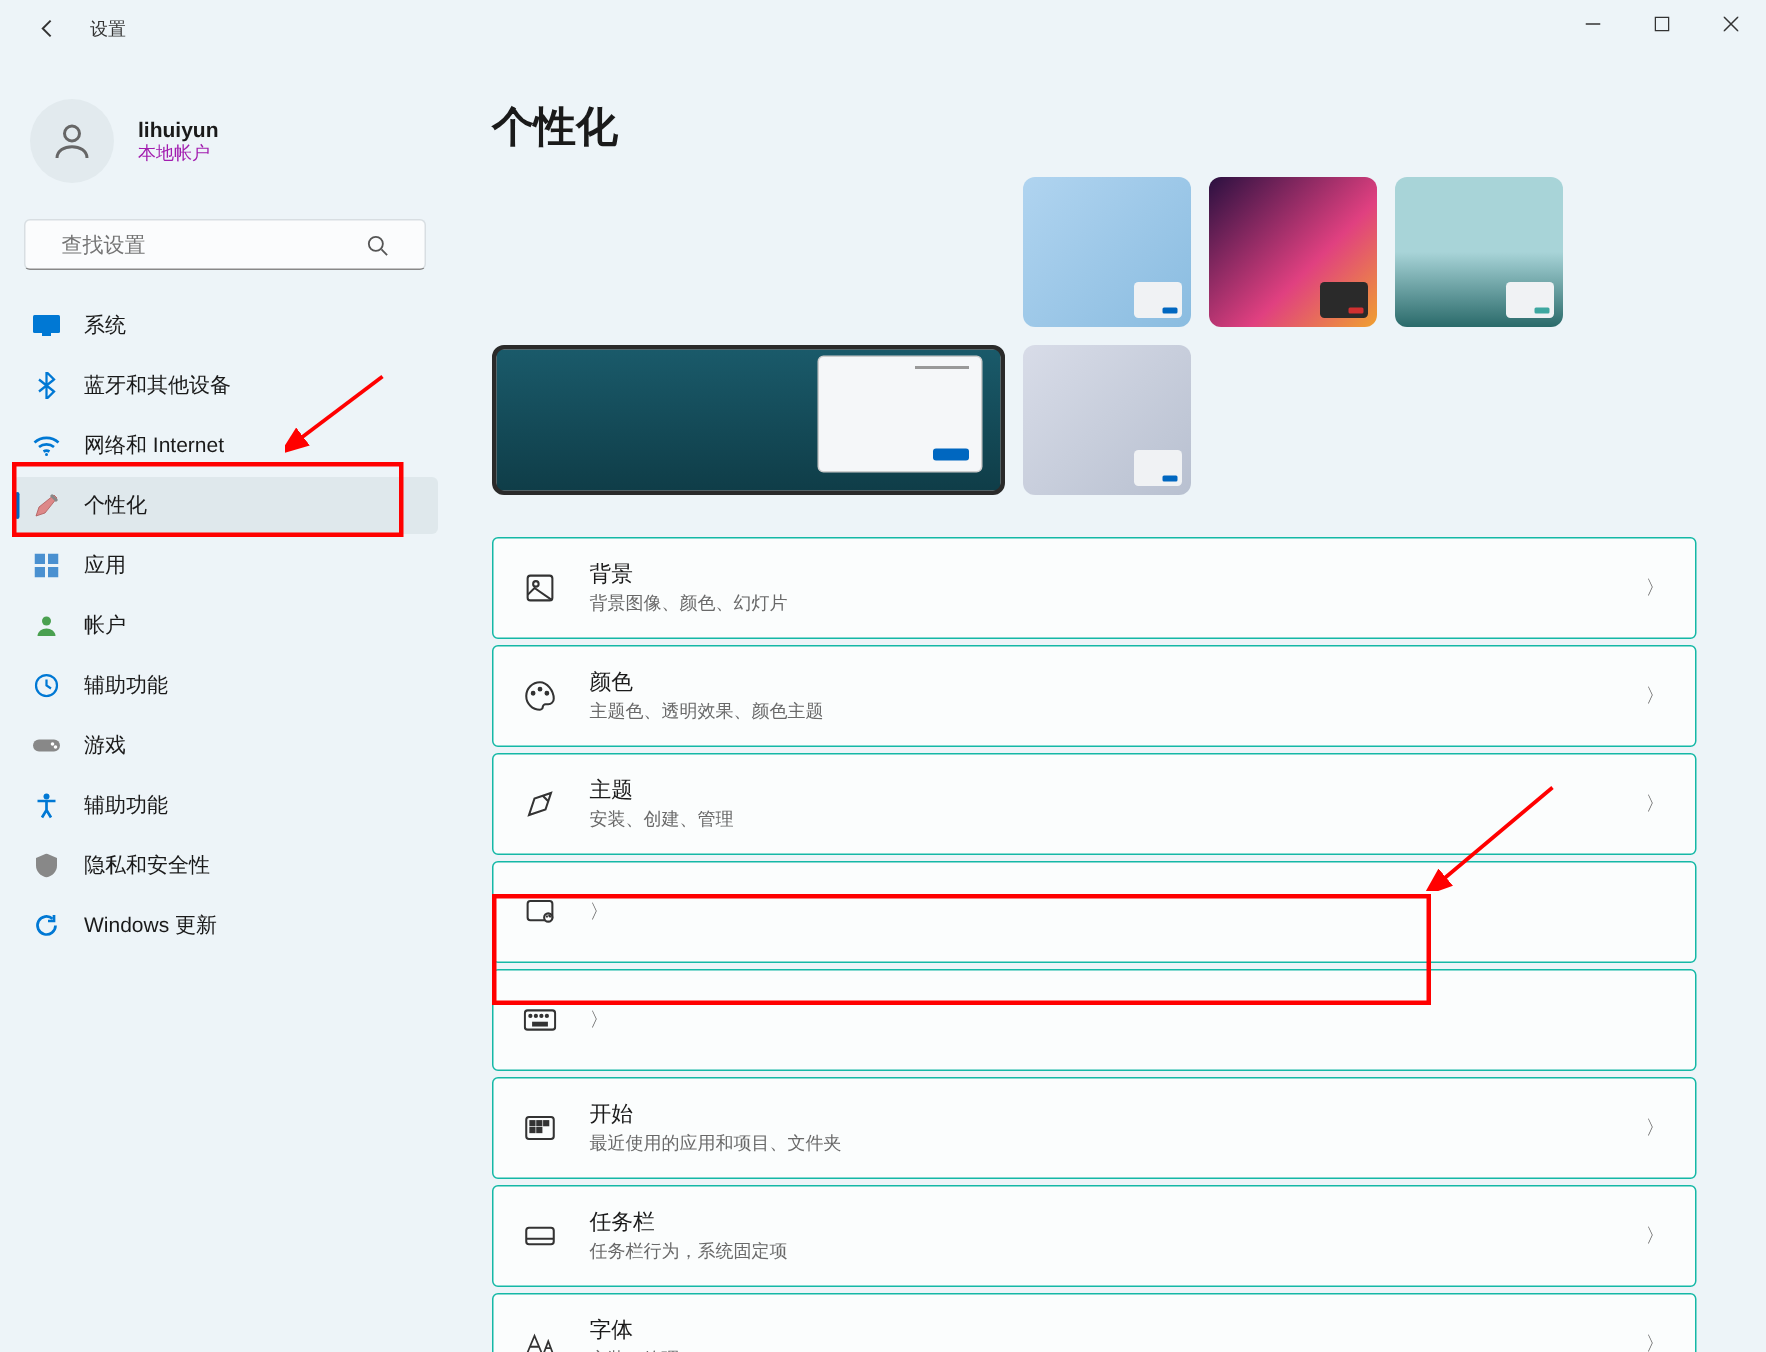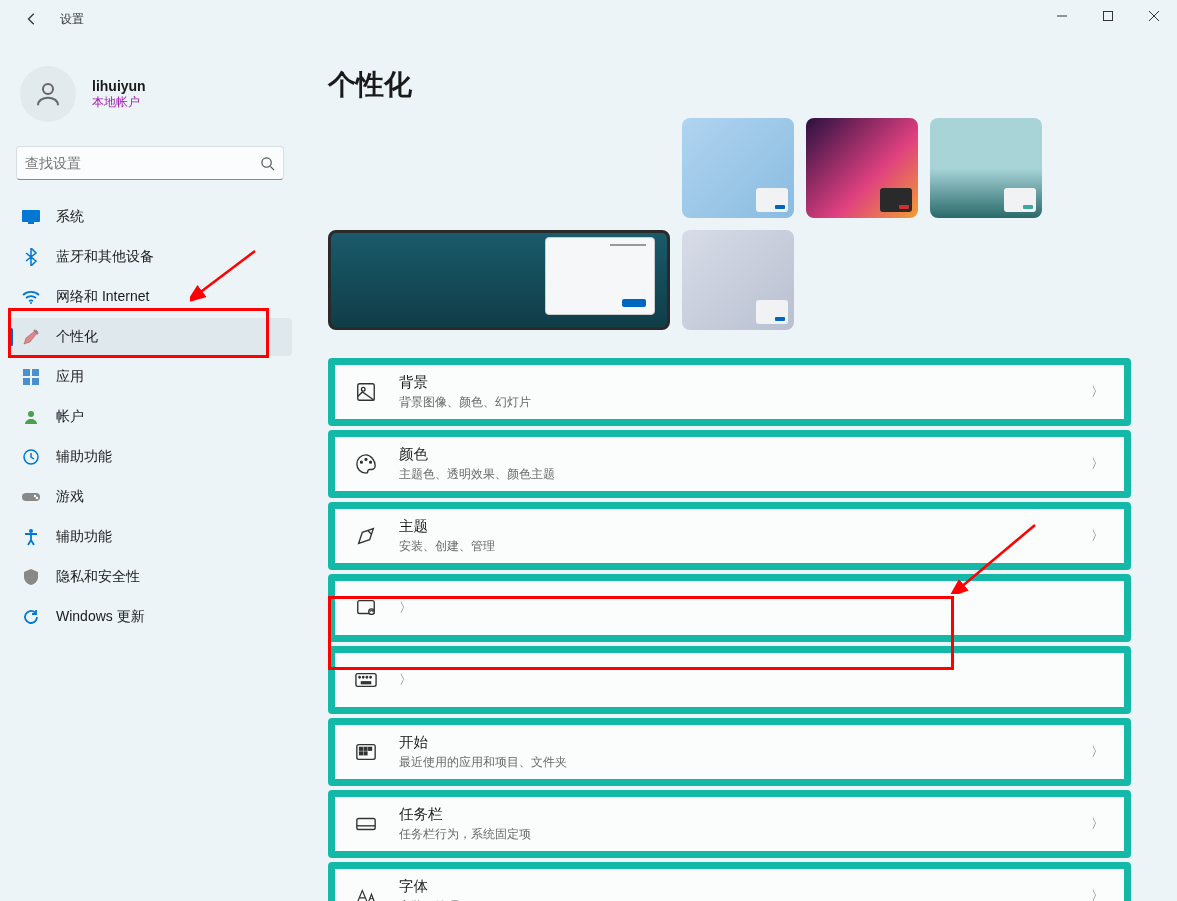--- a/index.html
+++ b/index.html
@@ -56,21 +56,21 @@
 .user-name { font-size: 14px; font-weight: 600; }
 .user-sub { font-size: 12px; color: #a21caf; }
 .search-box {
   margin: 0 10px 18px 10px;
   background: #fbfcfd;
   border: 1px solid #d8dee2;
   border-bottom: 1.5px solid #888;
   border-radius: 4px;
   height: 34px;
   display: flex; align-items: center;
-  padding: 0 8px;
+  padding: 0 24px;
 }
 .search-box input {
   flex: 1; border: none; background: transparent; outline: none;
   font-size: 14px; color: #555;
 }
 .nav-list { list-style: none; padding: 0 2px; }
 .nav-item {
   display: flex; align-items: center;
   height: 38px;
   padding: 0 10px 0 14px;
@@ -124,21 +124,21 @@
   width: 32px; height: 24px; border-radius: 3px;
   background: #f0f2f4;
 }
 .thumb-mini.dark { background: #2a2a2a; }
 .thumb-mini-accent { position:absolute; bottom:3px; right:3px; width:10px; height:4px; border-radius:1px; background:#0067c0; }
 .thumb-mini-accent.red { background:#d03030; }
 .thumb-mini-accent.teal { background:#3ea7a0; }
 .settings-list { display: flex; flex-direction: column; gap: 4px; }
 .setting-card {
   background: #fbfdfd;
-  border: 7px solid #14b8a6;
+  border: 1px solid #14b8a6;
   border-radius: 4px;
   height: 68px;
   display: flex; align-items: center;
   padding: 0 20px;
   cursor: pointer;
 }
 .setting-icon {
   width: 22px; height: 22px;
   margin-right: 22px;
   display: flex; align-items: center; justify-content: center;

